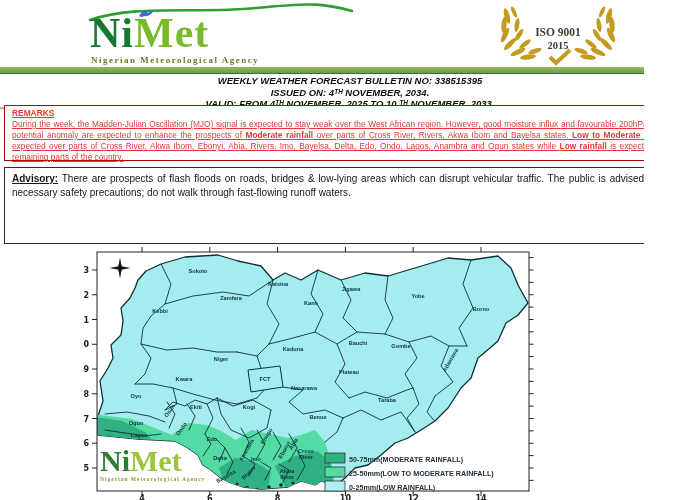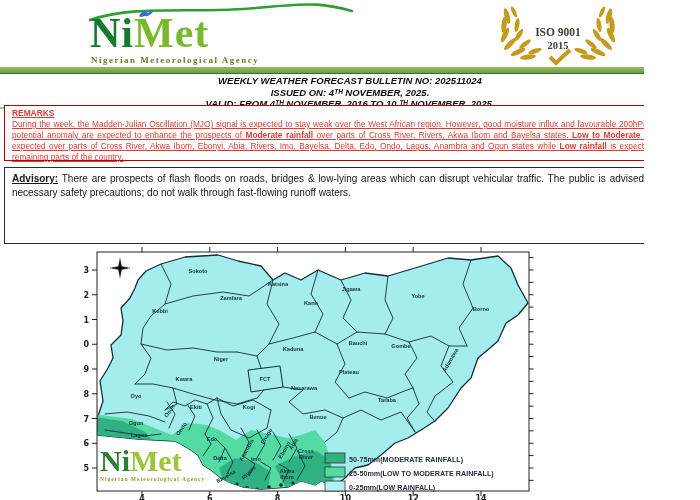--- a/index.html
+++ b/index.html
@@ -87,23 +87,23 @@
         <path d="M72,53 l6,6 l14,-13" stroke="#c49a1f" stroke-width="4" fill="none"></path>
       </g>
       <text class="iso-text" x="80" y="32" font-size="11.5" text-anchor="middle">ISO 9001</text>
       <text class="iso-text" x="80" y="45" font-size="10.5" text-anchor="middle">2015</text>
     </svg>
   </div>
 
   <div class="green-bar"></div>
 
   <div class="title-block">
-    <div>WEEKLY WEATHER FORECAST BULLETIN NO: 202511024</div>
-    <div>ISSUED ON: 4ᵀᴴ NOVEMBER, 2025.</div>
-    <div>VALID: FROM 4ᵀᴴ NOVEMBER, 2016 TO 10 ᵀᴴ NOVEMBER, 2025.</div>
+    <div>WEEKLY WEATHER FORECAST BULLETIN NO: 338515395</div>
+    <div>ISSUED ON: 4ᵀᴴ NOVEMBER, 2034.</div>
+    <div>VALID: FROM 4ᵀᴴ NOVEMBER, 2025 TO 10 ᵀᴴ NOVEMBER, 2033.</div>
   </div>
 
   <div class="thin-rule"></div>
 
   <div class="remarks-box">
     <span class="remarks-heading">REMARKS</span>
     <p class="remarks-par"><span>During the week, the Madden-Julian Oscillation (MJO) signal is expected to stay weak over the West African region. However, good moisture influx and favourable 200hPa velocity potential anomaly are expected to enhance the prospects of </span><span style="font-weight: bold;">Moderate rainfall</span><span> over parts of Cross River, Rivers, Akwa Ibom and Bayelsa states. </span><span style="font-weight: bold;">Low to Moderate</span><span> rainfall is expected over parts of Cross River, Akwa Ibom, Ebonyi, Abia, Rivers, Imo, Bayelsa, Delta, Edo, Ondo, Lagos, Anambra and Ogun states while </span><span style="font-weight: bold;">Low rainfall</span><span> is expected in the remaining parts of the country.</span></p>
   </div>
 
   <div class="advisory-box">

